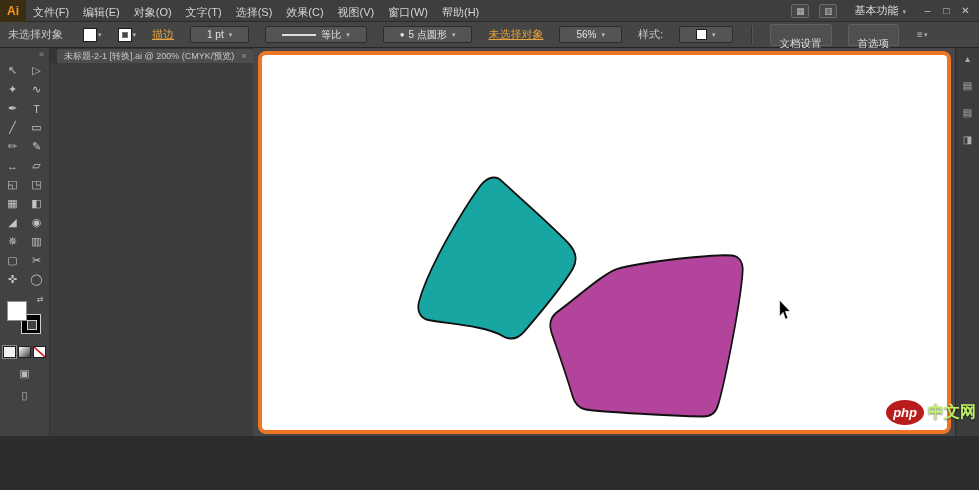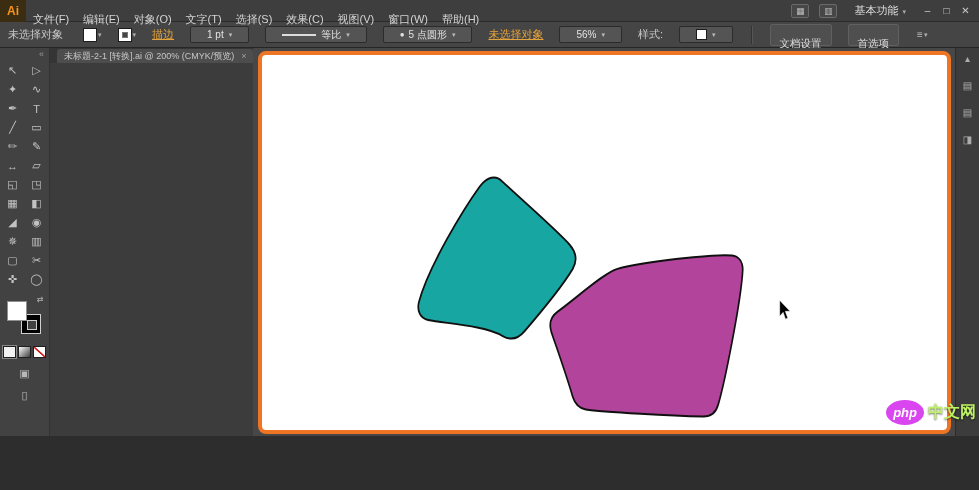--- a/index.html
+++ b/index.html
@@ -6,21 +6,21 @@
   html,body { width:979px; height:490px; overflow:hidden; background:#2d2d2d;
     font-family:"Liberation Sans", sans-serif; }
   .app { position:relative; width:979px; height:436px; background:#3c3c3c; overflow:hidden; }
 
   
   .menubar { height:22px; background:#3e3e3e; border-bottom:1px solid #2a2a2a;
     display:flex; align-items:center; color:#d4d4d4; font-size:11px; }
   .logo { width:26px; height:22px; background:#3b2d12; color:#f7941d; font-weight:700;
     font-size:12px; display:flex; align-items:center; justify-content:center; }
   .menu-items { display:flex; align-items:center; }
-  .menu-item { padding:8px 7px; height:22px; line-height:22px; cursor:default; white-space:nowrap; }
+  .menu-item { padding:1px 7px; height:22px; line-height:22px; cursor:default; white-space:nowrap; }
   .mb-spacer { flex:1; }
   .appbar-icon { width:18px; height:14px; border:1px solid #6a6a6a; border-radius:2px;
     margin:0 5px; font-size:9px; color:#bdbdbd; display:flex; align-items:center; justify-content:center; background:#474747; }
   .workspace { margin:0 12px; color:#dcdcdc; white-space:nowrap; }
   .workspace .arr { font-size:7px; color:#aaa; margin-left:4px; }
   .winctls { display:flex; align-items:center; margin-right:4px; }
   .winctl { width:19px; text-align:center; color:#c9c9c9; font-size:10px; cursor:default; }
 
   
   .controlbar { height:26px; background:#454545; border-bottom:1px solid #262626;
@@ -227,17 +227,17 @@
 
     <div class="dock">
         <span class="dock-icon">▴</span>
         <span class="dock-icon">▤</span>
         <span class="dock-icon">▤</span>
         <span class="dock-icon">◨</span>
       </div>
   </div>
 
   <div class="watermark">
-    <span class="wm-badge" id="wm-badge" style="background: #d946ef;">php</span>
+    <span class="wm-badge" id="wm-badge" style="background: #b91c1c;">php</span>
     <span class="wm-text">中文网</span>
   </div>
 
 </div>
 
 </body></html>

